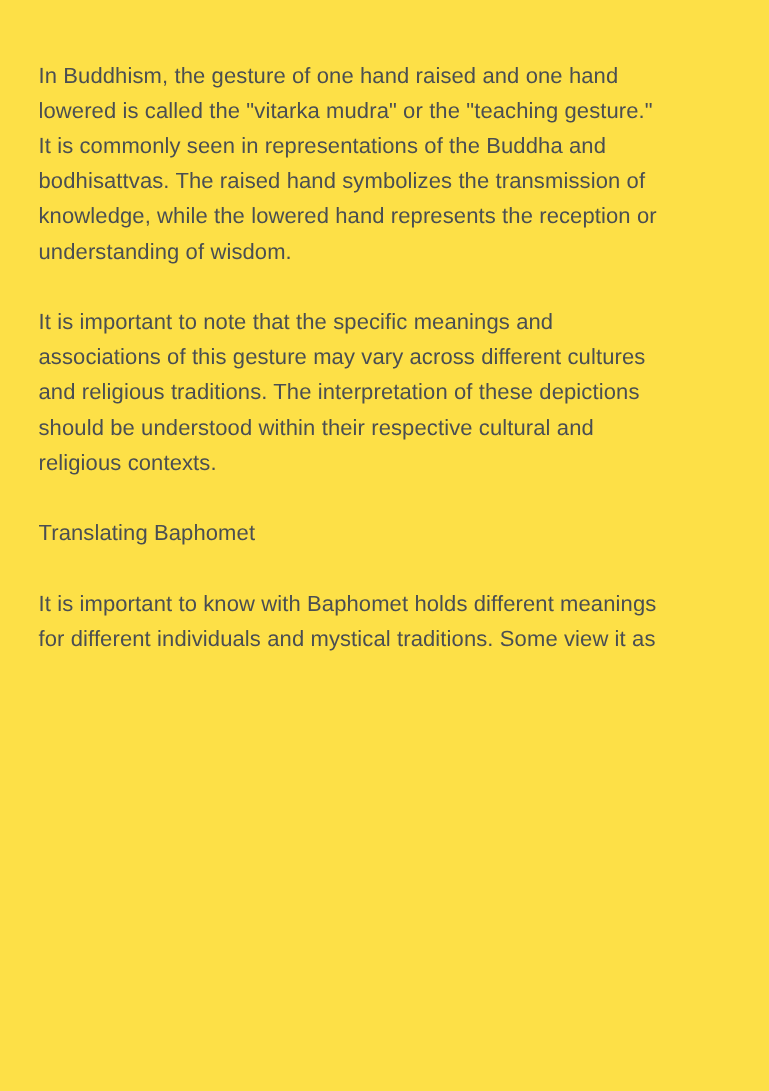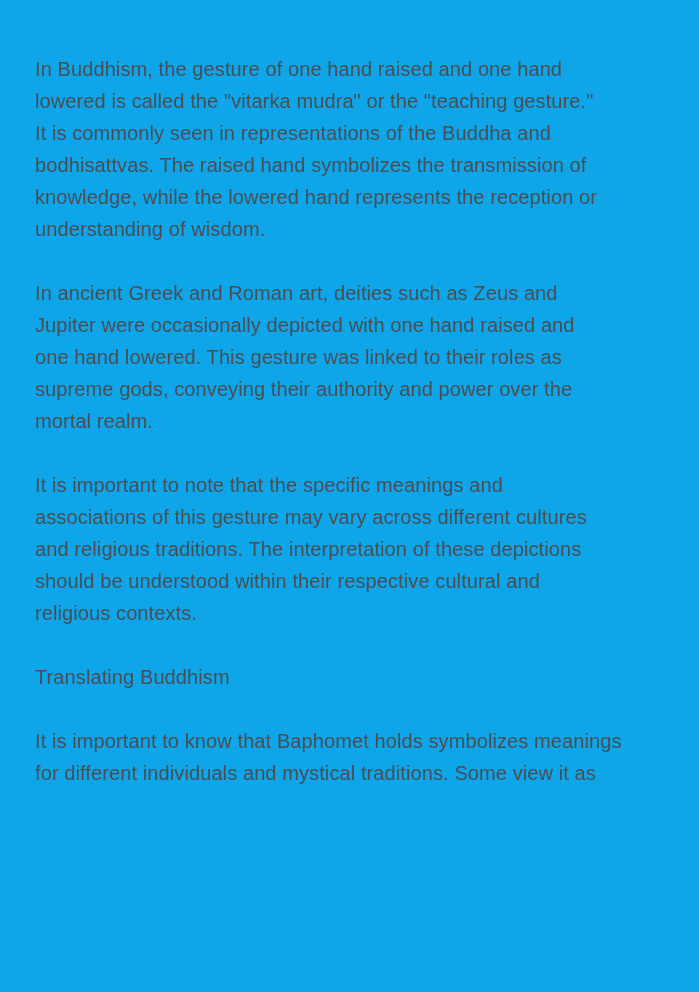--- a/index.html
+++ b/index.html
@@ -10,21 +10,21 @@
     width: 699px;
     height: 992px;
     background: #ffffff;
     overflow: hidden;
   }
   .page {
     box-sizing: border-box;
     width: 699px;
     height: 992px;
     padding: 53px 20px 0 35px;
-    background: #0ea5e9;
+    background: #fde047;
   }
   .para {
     margin: 0 0 32px 0;
     font-family: "Liberation Sans", "DejaVu Sans", sans-serif;
     font-size: 20px;
     line-height: 32px;
     font-weight: 400;
     color: #4a4e52;
     letter-spacing: 0.1px;
     white-space: pre;          
@@ -35,29 +35,24 @@
 
 <div class="page">
   <p class="para">In Buddhism, the gesture of one hand raised and one hand
 lowered is called the "vitarka mudra" or the "teaching gesture."
 It is commonly seen in representations of the Buddha and
 bodhisattvas. The raised hand symbolizes the transmission of
 knowledge, while the lowered hand represents the reception or
 understanding of wisdom.</p>
 
 
-  <p class="para">In ancient Greek and Roman art, deities such as Zeus and
-Jupiter were occasionally depicted with one hand raised and
-one hand lowered. This gesture was linked to their roles as
-supreme gods, conveying their authority and power over the
-mortal realm.</p>
 
   <p class="para">It is important to note that the specific meanings and
 associations of this gesture may vary across different cultures
 and religious traditions. The interpretation of these depictions
 should be understood within their respective cultural and
 religious contexts.</p>
 
-  <p class="para">Translating Buddhism</p>
+  <p class="para">Translating Baphomet</p>
 
-  <p class="para">It is important to know that Baphomet holds symbolizes meanings
+  <p class="para">It is important to know with Baphomet holds different meanings
 for different individuals and mystical traditions. Some view it as</p>
 </div>
 
 </body></html>

